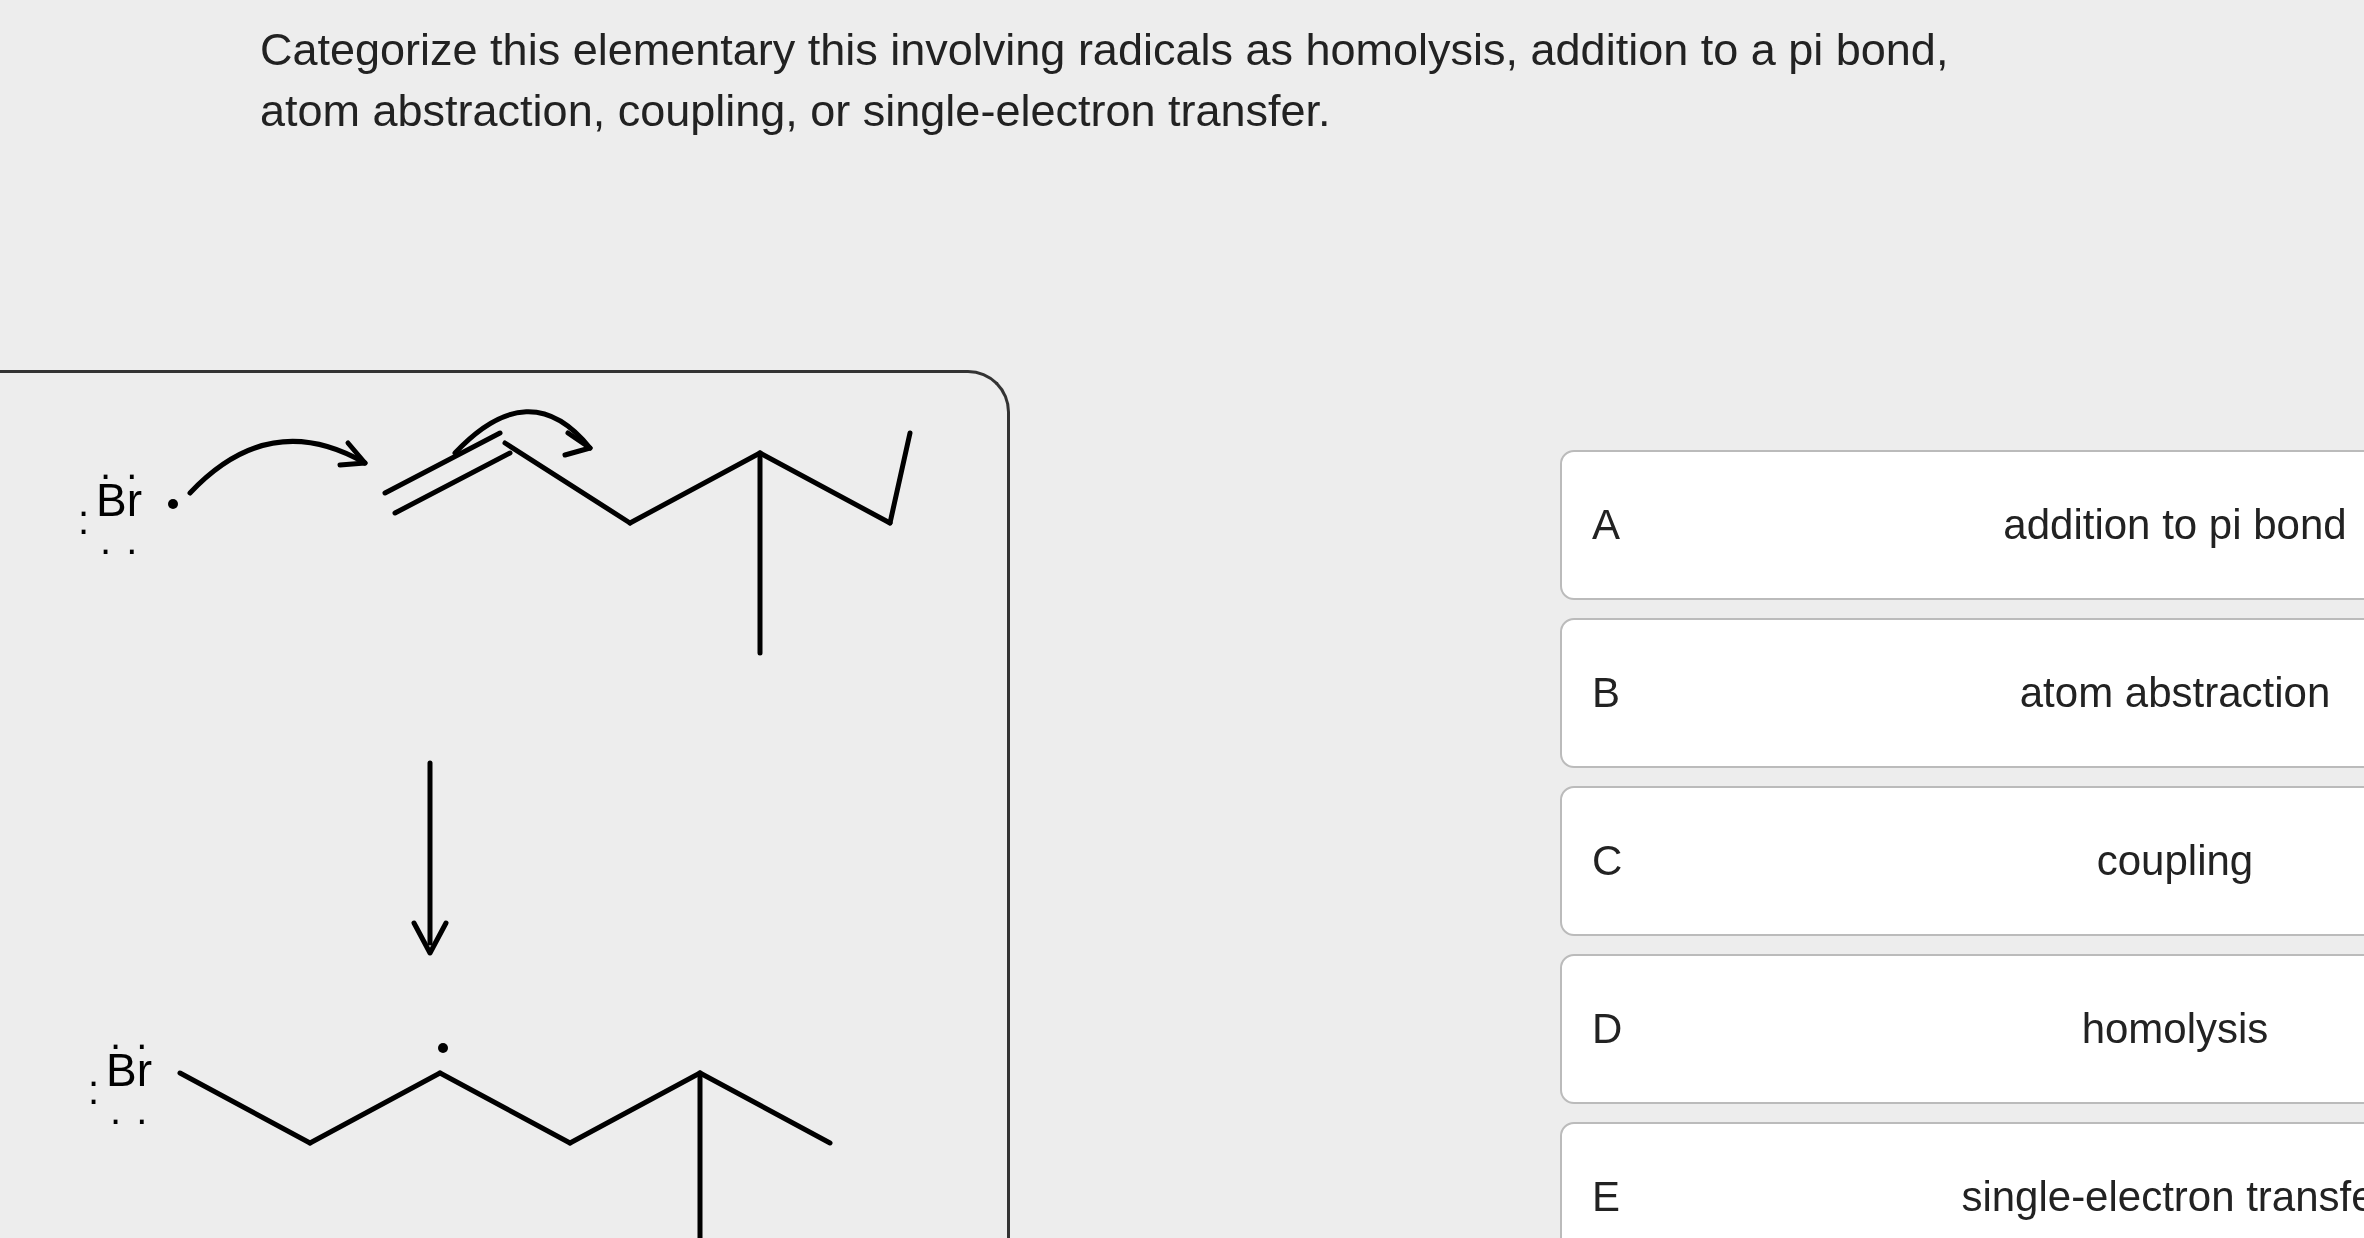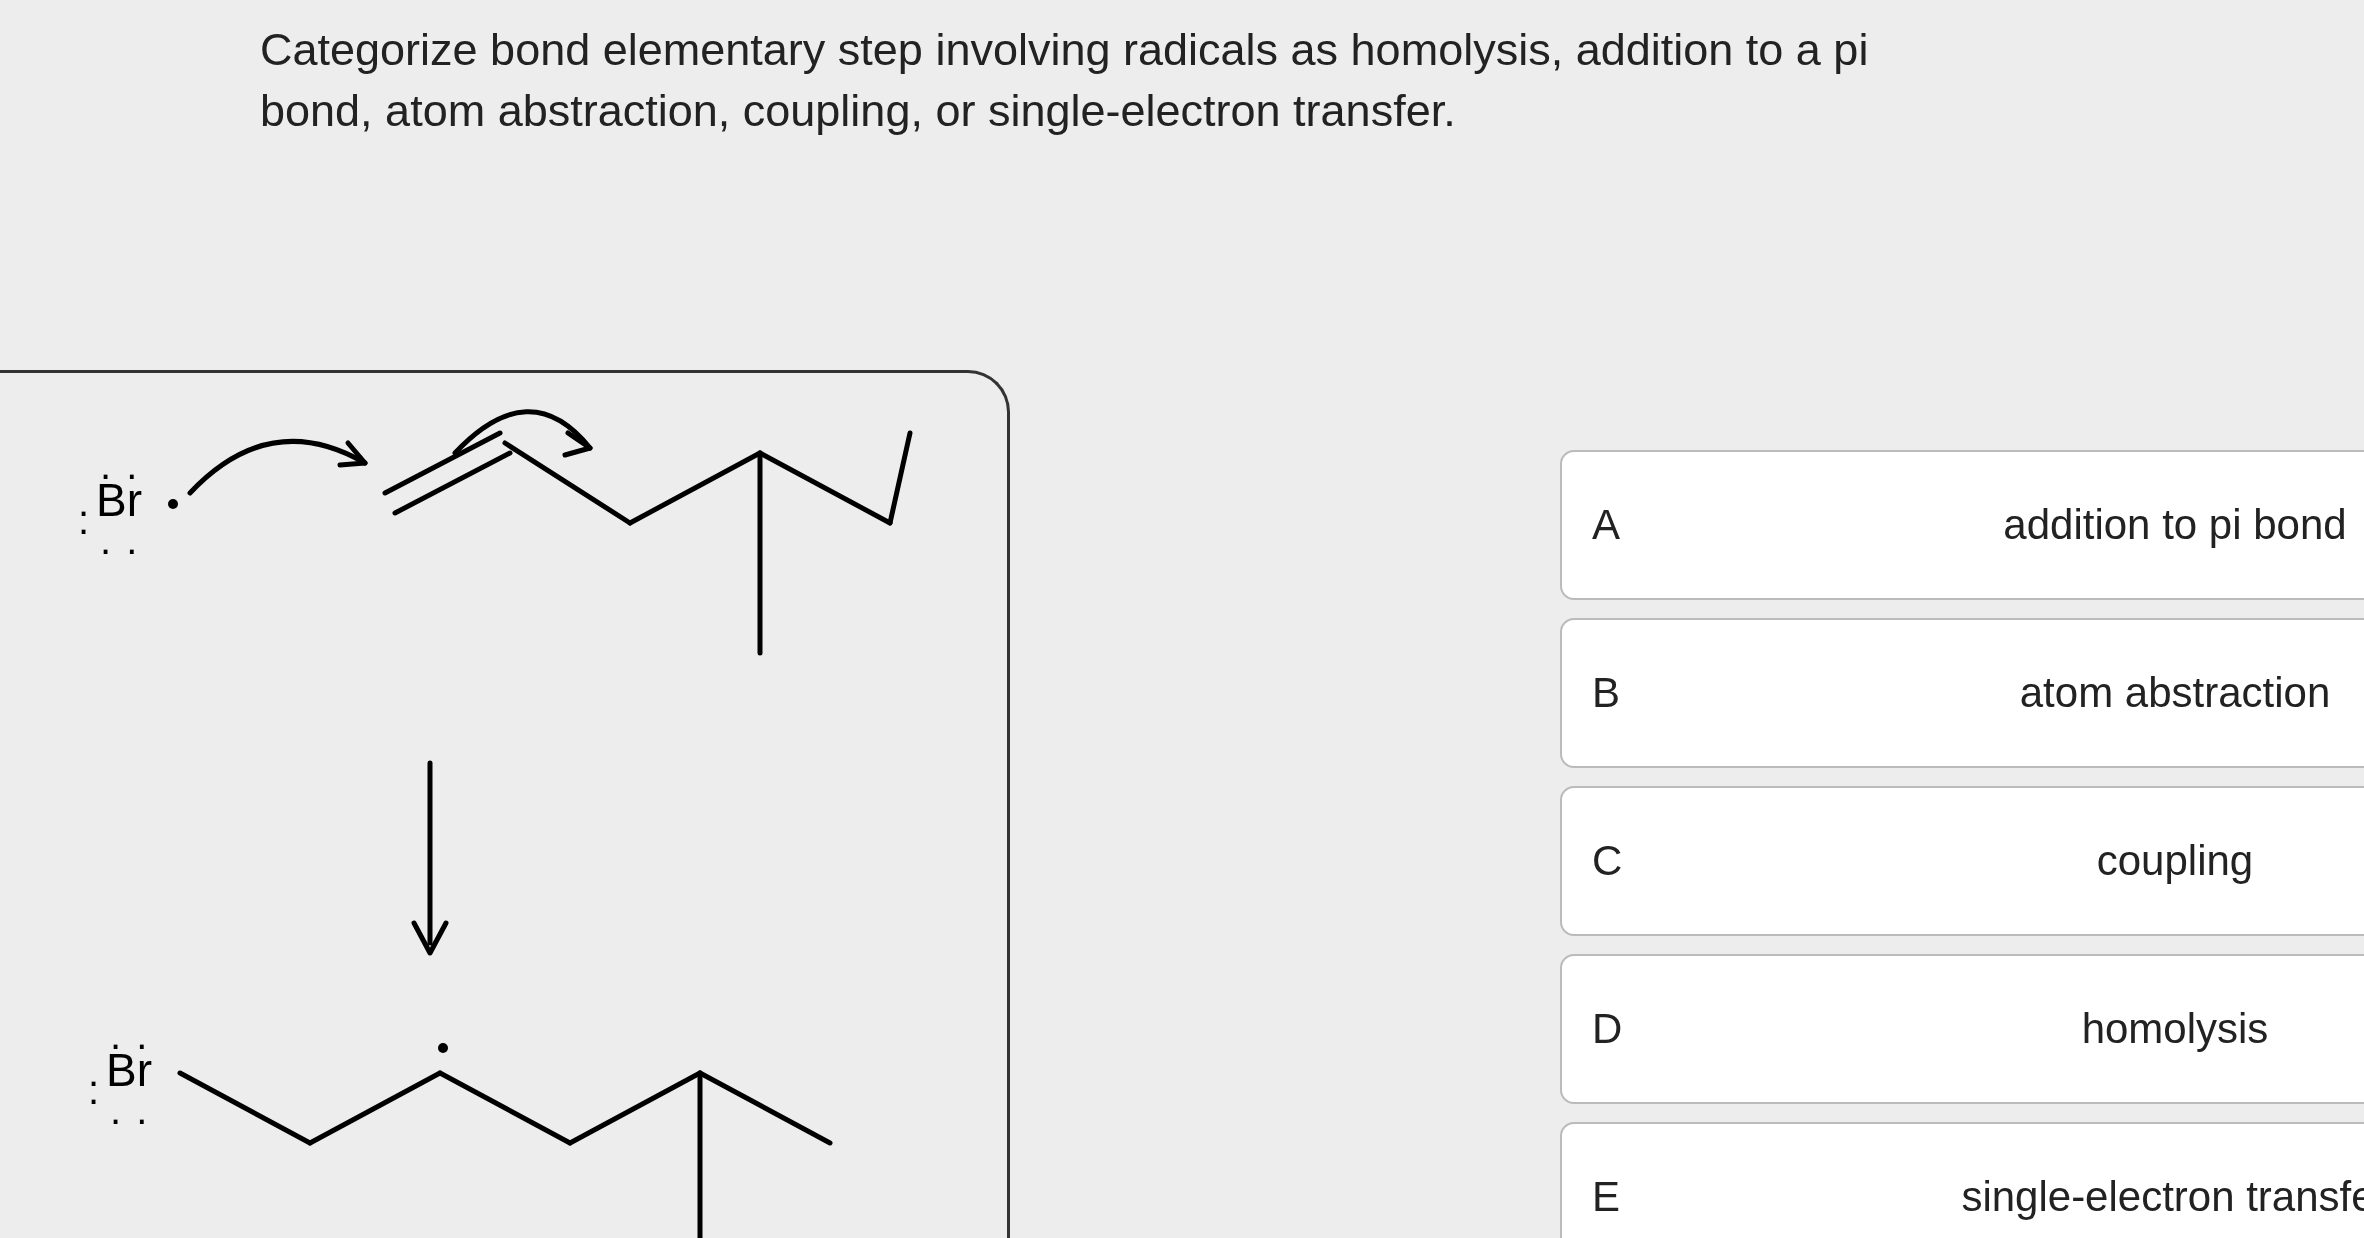--- a/index.html
+++ b/index.html
@@ -92,21 +92,21 @@
     font-size: 42px;
     color: #222;
   }
   svg.chem { position: absolute; }
   svg.chem line, svg.chem path, svg.chem polyline { stroke: #000; stroke-width: 5; fill: none; stroke-linecap: round; stroke-linejoin: round; }
 </style>
 </head>
 <body>
 
 <div class="question-text">
-  <span>Categorize bond elementary step involving radicals as homolysis, addition to a pi bond, atom abstraction, coupling, or single-electron transfer.</span>
+  <span>Categorize this elementary this involving radicals as homolysis, addition to a pi bond, atom abstraction, coupling, or single-electron transfer.</span>
 </div>
 
 <div class="diagram-box">
 
   <div class="lone-pair-top" style="left:100px; top:70px;">. .</div>
   <div class="lone-pair-left" style="left:78px; top:120px;">.<br>.</div>
   <div class="br-label" style="left:96px; top:100px;">Br</div>
   <div class="lone-pair-bot" style="left:100px; top:145px;">. .</div>
   <div class="radical-dot" style="left:168px; top:126px;"></div>
 

